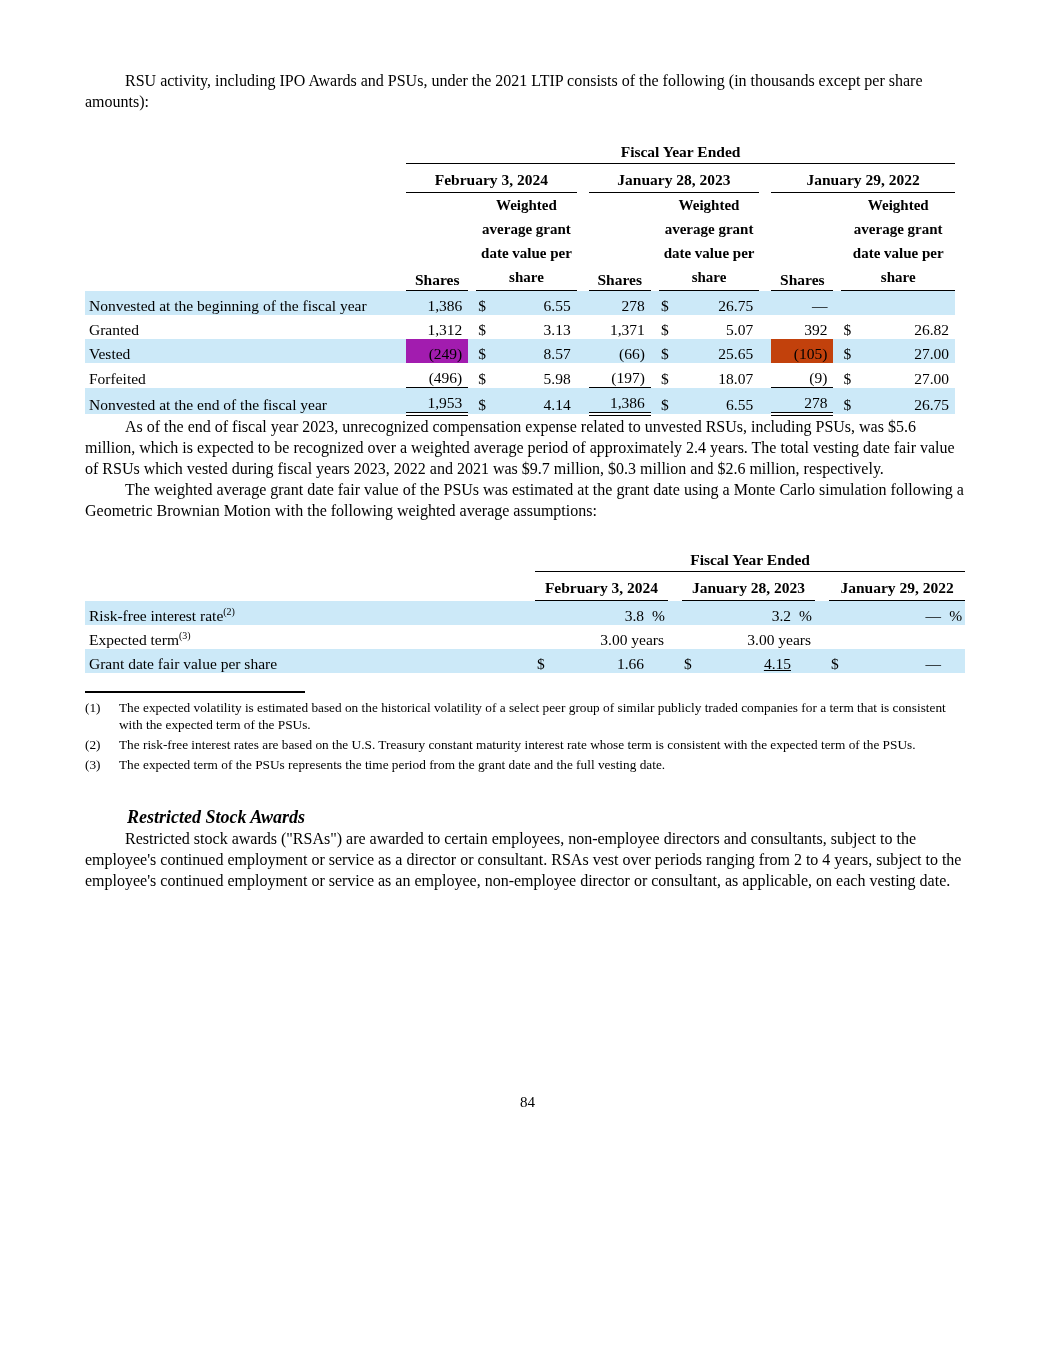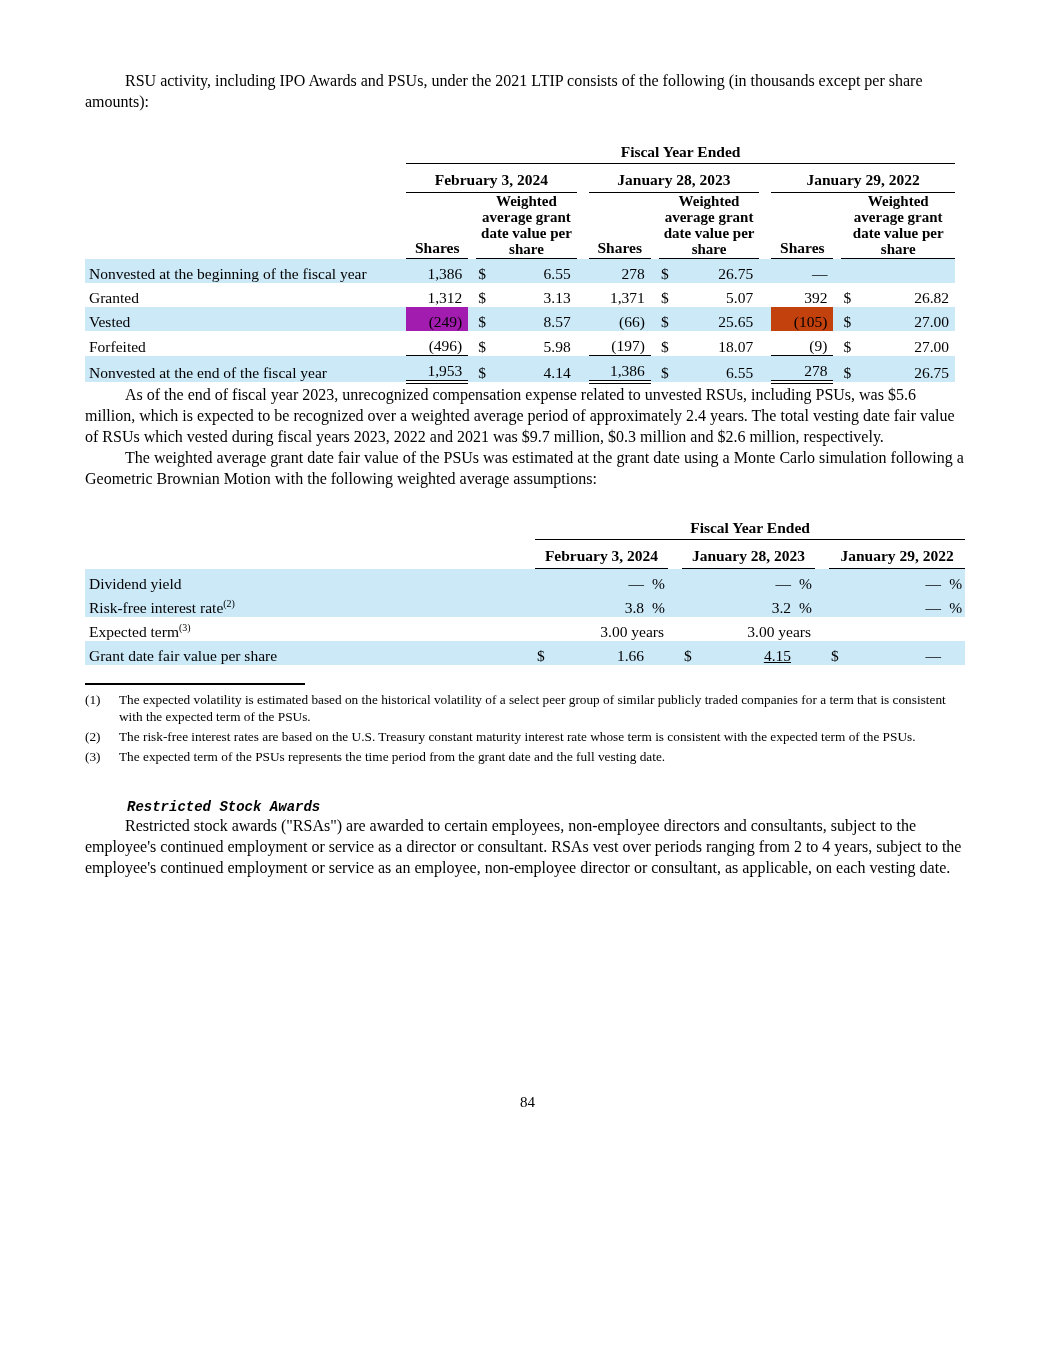--- a/index.html
+++ b/index.html
@@ -18,42 +18,42 @@
 
   table.tbl{border-collapse:collapse;table-layout:fixed;font-size:15.5px;}
   table.t1{width:870px;margin-top:28px;}
   table.t2{width:880px;margin-top:27px;}
   .tbl td,.tbl th{padding:0;vertical-align:bottom;overflow:hidden;}
 
   .r-title td{height:21px;font-weight:bold;text-align:center;padding-bottom:2px;}
   .r-dates td{height:25px;font-weight:bold;text-align:center;padding-bottom:3px;}
   .r-cols th{font-weight:bold;vertical-align:bottom;}
   .r-cols .sh{text-align:center;padding-bottom:1px;}
-  .r-cols .vh{text-align:center;font-size:15px;line-height:16px;padding-bottom:1px;}
+  .r-cols .vh{text-align:center;font-size:15px;line-height:24px;padding-bottom:1px;}
 
   .bb{border-bottom:1.5px solid #000;}     
   .ub td, td.ub{border-bottom:1px solid #000;}   
   td.dub{border-bottom:4px double #000;}          
 
   tbody td{height:24px;padding-bottom:3px;line-height:18px;}
   td.lbl{text-align:left;padding-left:4px;}
   td.num{text-align:right;padding-right:6px;}
   td.cur{text-align:left;padding-left:2px;}
   td.pct{text-align:right;padding-right:3px;}
   td.yrs{text-align:right;padding-right:4px;}
 
   sup{font-size:10px;line-height:0;}
 
   .fn-rule{width:220px;border-top:2px solid #000;margin-top:18px;}
   .footnotes{margin-top:6px;font-size:13.3px;line-height:17px;}
   .fn{display:flex;margin-bottom:3px;}
   .fn-n{flex:0 0 34px;}
   .fn-t{flex:1;}
 
-  h4.rsa{margin:34px 0 0 42px;font-size:14px;font-weight:bold;font-style:italic;font-family:Liberation Mono, monospace;}
+  h4.rsa{margin:34px 0 0 42px;font-size:18px;font-weight:bold;font-style:italic;}
   .pgnum{position:absolute;bottom:24px;left:0;width:100%;text-align:center;font-size:15px;}
 </style>
 </head>
 <body>
 
 <div class="page">
 
   <p class="para">RSU activity, including IPO Awards and PSUs, under the 2021 LTIP consists of the following (in thousands except per share amounts):</p>
 
   <table class="tbl t1">
@@ -219,34 +219,20 @@
         <td></td>
         <td colspan="3" class="bb">February 3, 2024</td>
         <td></td>
         <td colspan="3" class="bb">January 28, 2023</td>
         <td></td>
         <td colspan="3" class="bb">January 29, 2022</td>
       </tr>
     </thead>
     <tbody>
       <tr class="stripe">
-        <td class="lbl" style="background: rgb(204, 233, 248);"><span>Dividend yield</span><sup></sup></td>
-        <td class="cur" style="background: rgb(204, 233, 248);"></td>
-          <td class="num" style="background: rgb(204, 233, 248);">—</td>
-          <td class="pct" style="background: rgb(204, 233, 248);">%</td>
-        <td style="background: rgb(204, 233, 248);"></td>
-        <td class="cur" style="background: rgb(204, 233, 248);"></td>
-          <td class="num" style="background: rgb(204, 233, 248);">—</td>
-          <td class="pct" style="background: rgb(204, 233, 248);">%</td>
-        <td style="background: rgb(204, 233, 248);"></td>
-        <td class="cur" style="background: rgb(204, 233, 248);"></td>
-          <td class="num" style="background: rgb(204, 233, 248);">—</td>
-          <td class="pct" style="background: rgb(204, 233, 248);">%</td>
-      </tr>
-      <tr class="stripe">
         <td class="lbl" style="background: rgb(204, 233, 248);"><span>Risk-free interest rate</span><sup>(2)</sup></td>
         <td class="cur" style="background: rgb(204, 233, 248);"></td>
           <td class="num" style="background: rgb(204, 233, 248);">3.8</td>
           <td class="pct" style="background: rgb(204, 233, 248);">%</td>
         <td style="background: rgb(204, 233, 248);"></td>
         <td class="cur" style="background: rgb(204, 233, 248);"></td>
           <td class="num" style="background: rgb(204, 233, 248);">3.2</td>
           <td class="pct" style="background: rgb(204, 233, 248);">%</td>
         <td style="background: rgb(204, 233, 248);"></td>
         <td class="cur" style="background: rgb(204, 233, 248);"></td>

